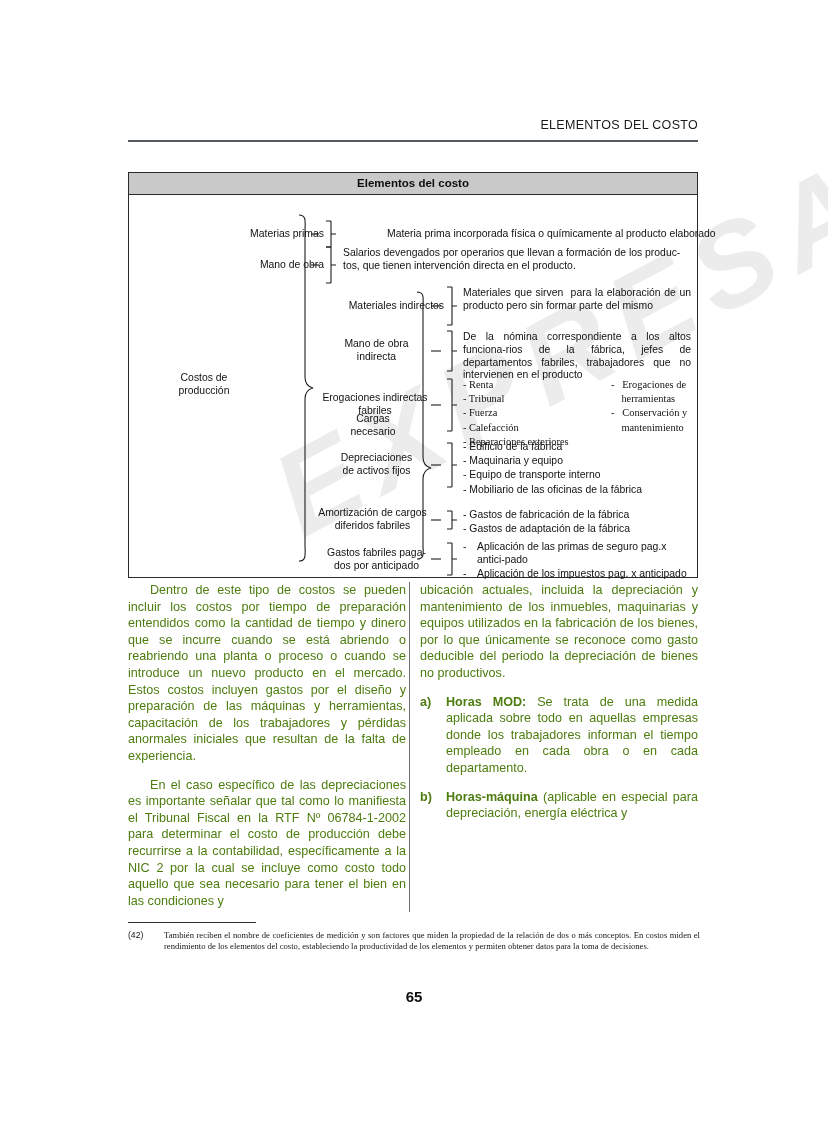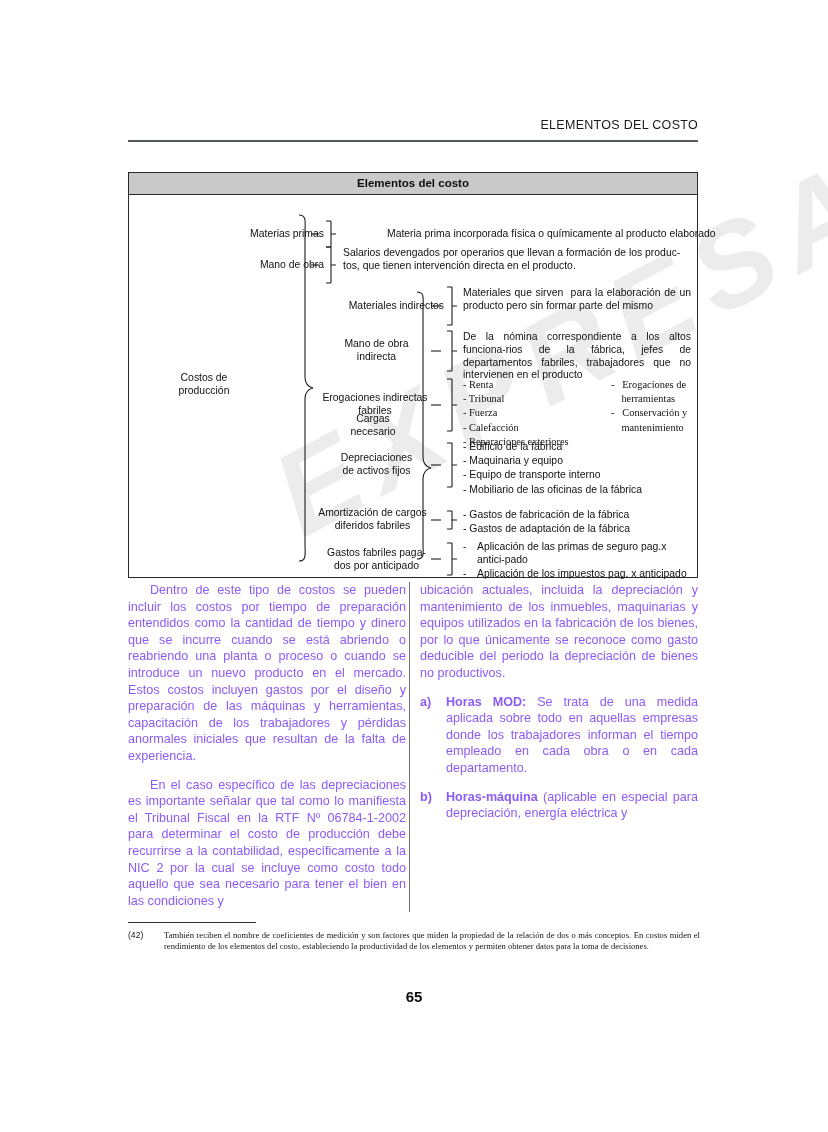--- a/index.html
+++ b/index.html
@@ -147,21 +147,21 @@
     stroke-width: 1.1;
   }
 
   
   .col {
     position: absolute;
     width: 278px;
     font-size: 12.6px;
     line-height: 16.6px;
     text-align: justify;
-    color: #8b5cf6;
+    color: #4d7c0f;
   }
   #col-left  { left: 128px; top: 582px; }
   #col-right { left: 420px; top: 582px; }
   .col p {
     margin: 0 0 12px 0;
     text-indent: 22px;
   }
   .col p.noindent { text-indent: 0; }
   .col .listitem {
     position: relative;

